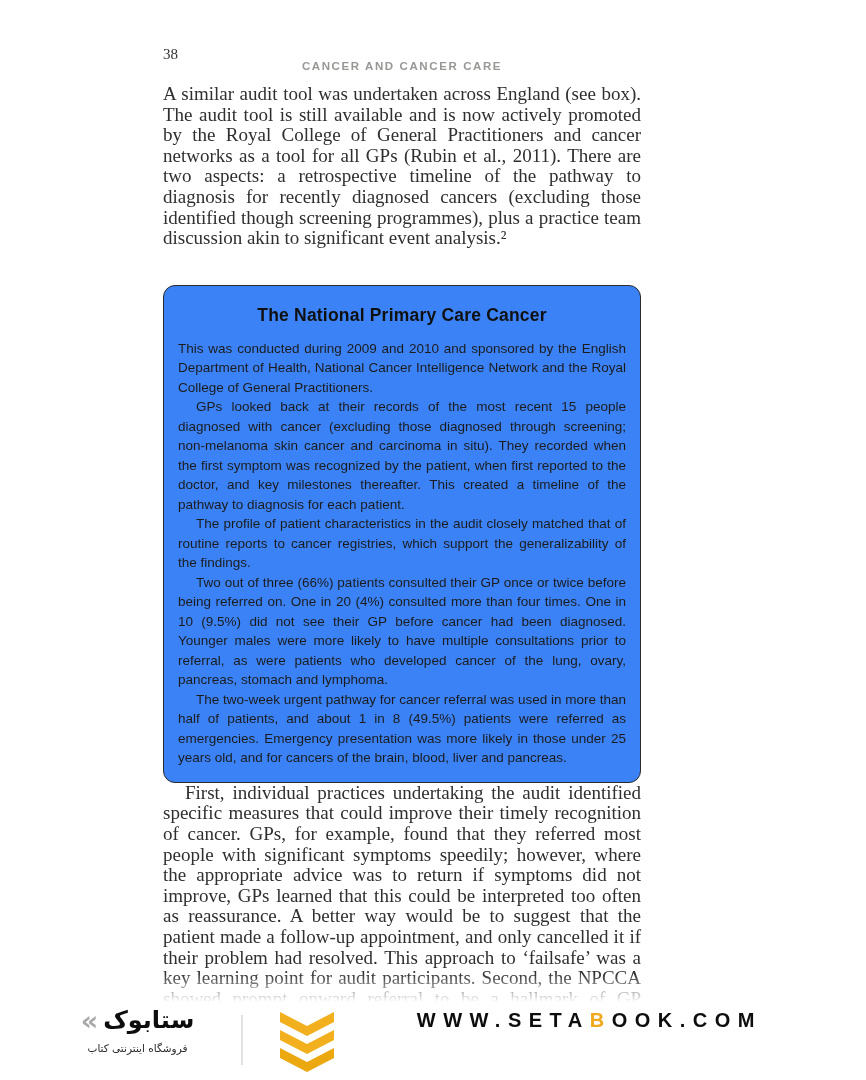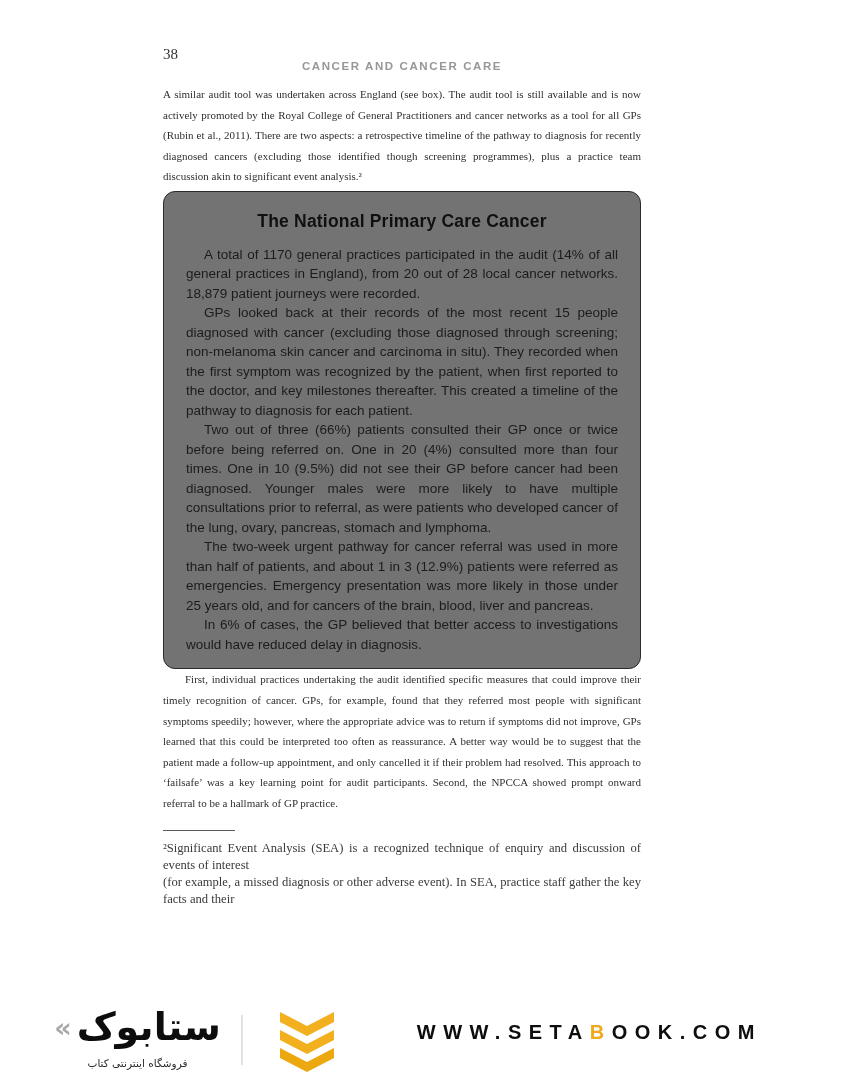--- a/index.html
+++ b/index.html
@@ -17,34 +17,34 @@
   .page-header { position:relative; margin-top:46px; height:18px; }
   .page-number { position:absolute; left:0; top:0; font-size:15px; color:#333; }
   .running-head {
     position:absolute; left:0; right:0; top:14px; text-align:center;
     font-family:"Liberation Sans", sans-serif; font-weight:bold;
     font-size:11.5px; letter-spacing:1.6px; color:#979795;
   }
 
   
   p.body {
-    font-size:11px; line-height:20.6px; color:#2f2f2f;
+    font-size:19px; line-height:20.6px; color:#2f2f2f;
     text-align:justify;
   }
   .intro { margin-top:20px; }
   p.body.indent { text-indent:22px; }
   .after-box { margin-top:24px; }
 
   
   .audit-box {
-    margin-top:4px;
+    margin-top:36px;
     border:1.3px solid #2b2b2b;
     border-radius:12px;
-    padding:16px 22px 14px;
-    background:#737373;
+    padding:16px 14px 14px;
+    background:#3b82f6;
   }
   .box-title {
     text-align:center;
     font-family:"Liberation Sans", sans-serif;
     font-weight:bold; font-size:17.5px; line-height:23px;
     color:#101010; letter-spacing:0.2px;
     margin:2px 0 12px;
   }
   p.boxp {
     font-family:"Liberation Sans", sans-serif;
@@ -73,37 +73,37 @@
     background:#fff; z-index:2;
   }
   .brand-left { position:absolute; left:50px; top:5px; width:175px; text-align:center; }
   .brand-row { display:flex; align-items:center; justify-content:center; gap:5px; }
   .gray-chevrons {
     color:#a9a9a9; font-size:27px; font-weight:bold; line-height:1;
     font-family:"DejaVu Sans", sans-serif;
   }
   .brand-name {
     font-family:"DejaVu Sans", sans-serif; font-weight:bold;
-    font-size:38px; line-height:1.1; color:#0d0d0d; direction:rtl;
+    font-size:24px; line-height:1.1; color:#0d0d0d; direction:rtl;
   }
   .brand-sub {
     font-family:"DejaVu Sans", sans-serif; font-size:10.5px; color:#2b2b2b;
     margin-top:8px; direction:rtl;
   }
   .footer-divider {
     position:absolute; left:241px; top:13px; width:2px; height:50px; background:#e2e2e2;
   }
   .yellow-logo { position:absolute; left:278px; top:8px; }
   .brand-right { position:absolute; right:104px; top:3px; text-align:right; }
   .tagline {
     font-family:"DejaVu Sans", sans-serif; font-size:19.5px; color:#000;
     direction:rtl; line-height:1.3;
   }
   .site-url {
-    margin-top:16px;
+    margin-top:4px;
     font-family:"Liberation Sans", sans-serif; font-weight:bold;
     font-size:20px; letter-spacing:7.5px; color:#0d0d0d; white-space:nowrap;
   }
   .site-url .hl { color:#f0a81c; }
 </style>
 </head>
 <body>
 
 <div class="page">
   <div class="content">
@@ -112,25 +112,25 @@
       <span class="page-number">38</span>
       <span class="running-head">CANCER AND CANCER CARE</span>
     </div>
 
     <p class="body intro">A similar audit tool was undertaken across England (see box). The audit tool is still available and is now actively promoted by the Royal College of General Practitioners and cancer networks as a tool for all GPs (Rubin et al., 2011). There are two aspects: a retrospective timeline of the pathway to diagnosis for recently diagnosed cancers (excluding those identified though screening programmes), plus a practice team discussion akin to significant event analysis.²</p>
 
     <div class="audit-box">
       <h2 class="box-title">
         <span>The National Primary Care Cancer</span><br>
       </h2>
-      <p class="boxp indent">A total of 1170 general practices participated in the audit (14% of all general practices in England), from 20 out of 28 local cancer networks. 18,879 patient journeys were recorded.</p>
+      <p class="boxp">This was conducted during 2009 and 2010 and sponsored by the English Department of Health, National Cancer Intelligence Network and the Royal College of General Practitioners.</p>
       <p class="boxp indent">GPs looked back at their records of the most recent 15 people diagnosed with cancer (excluding those diagnosed through screening; non-melanoma skin cancer and carcinoma in situ). They recorded when the first symptom was recognized by the patient, when first reported to the doctor, and key milestones thereafter. This created a timeline of the pathway to diagnosis for each patient.</p>
+      <p class="boxp indent">The profile of patient characteristics in the audit closely matched that of routine reports to cancer registries, which support the generalizability of the findings.</p>
       <p class="boxp indent">Two out of three (66%) patients consulted their GP once or twice before being referred on. One in 20 (4%) consulted more than four times. One in 10 (9.5%) did not see their GP before cancer had been diagnosed. Younger males were more likely to have multiple consultations prior to referral, as were patients who developed cancer of the lung, ovary, pancreas, stomach and lymphoma.</p>
-      <p class="boxp indent">The two-week urgent pathway for cancer referral was used in more than half of patients, and about 1 in 3 (12.9%) patients were referred as emergencies. Emergency presentation was more likely in those under 25 years old, and for cancers of the brain, blood, liver and pancreas.</p>
-      <p class="boxp indent">In 6% of cases, the GP believed that better access to investigations would have reduced delay in diagnosis.</p>
+      <p class="boxp indent">The two-week urgent pathway for cancer referral was used in more than half of patients, and about 1 in 8 (49.5%) patients were referred as emergencies. Emergency presentation was more likely in those under 25 years old, and for cancers of the brain, blood, liver and pancreas.</p>
     </div>
 
     <p class="body indent">First, individual practices undertaking the audit identified specific measures that could improve their timely recognition of cancer. GPs, for example, found that they referred most people with significant symptoms speedily; however, where the appropriate advice was to return if symptoms did not improve, GPs learned that this could be interpreted too often as reassurance. A better way would be to suggest that the patient made a follow-up appointment, and only cancelled it if their problem had resolved. This approach to ‘failsafe’ was a key learning point for audit participants. Second, the NPCCA showed prompt onward referral to be a hallmark of GP practice.</p>
 
     <div class="footnote">
       <div class="footnote-rule"></div>
       <p>²Significant Event Analysis (SEA) is a recognized technique of enquiry and discussion of events of interest</p>
       <p>(for example, a missed diagnosis or other adverse event). In SEA, practice staff gather the key facts and their</p>
     </div>
 

